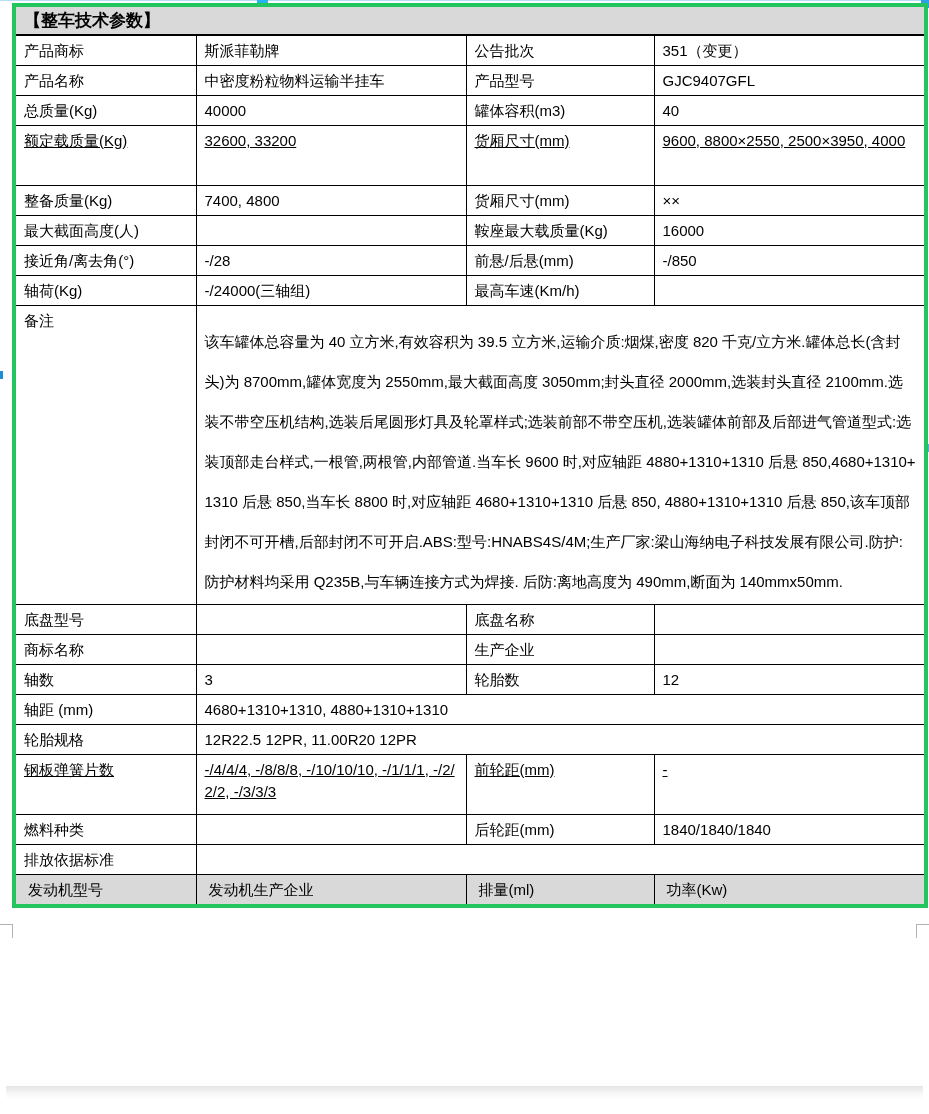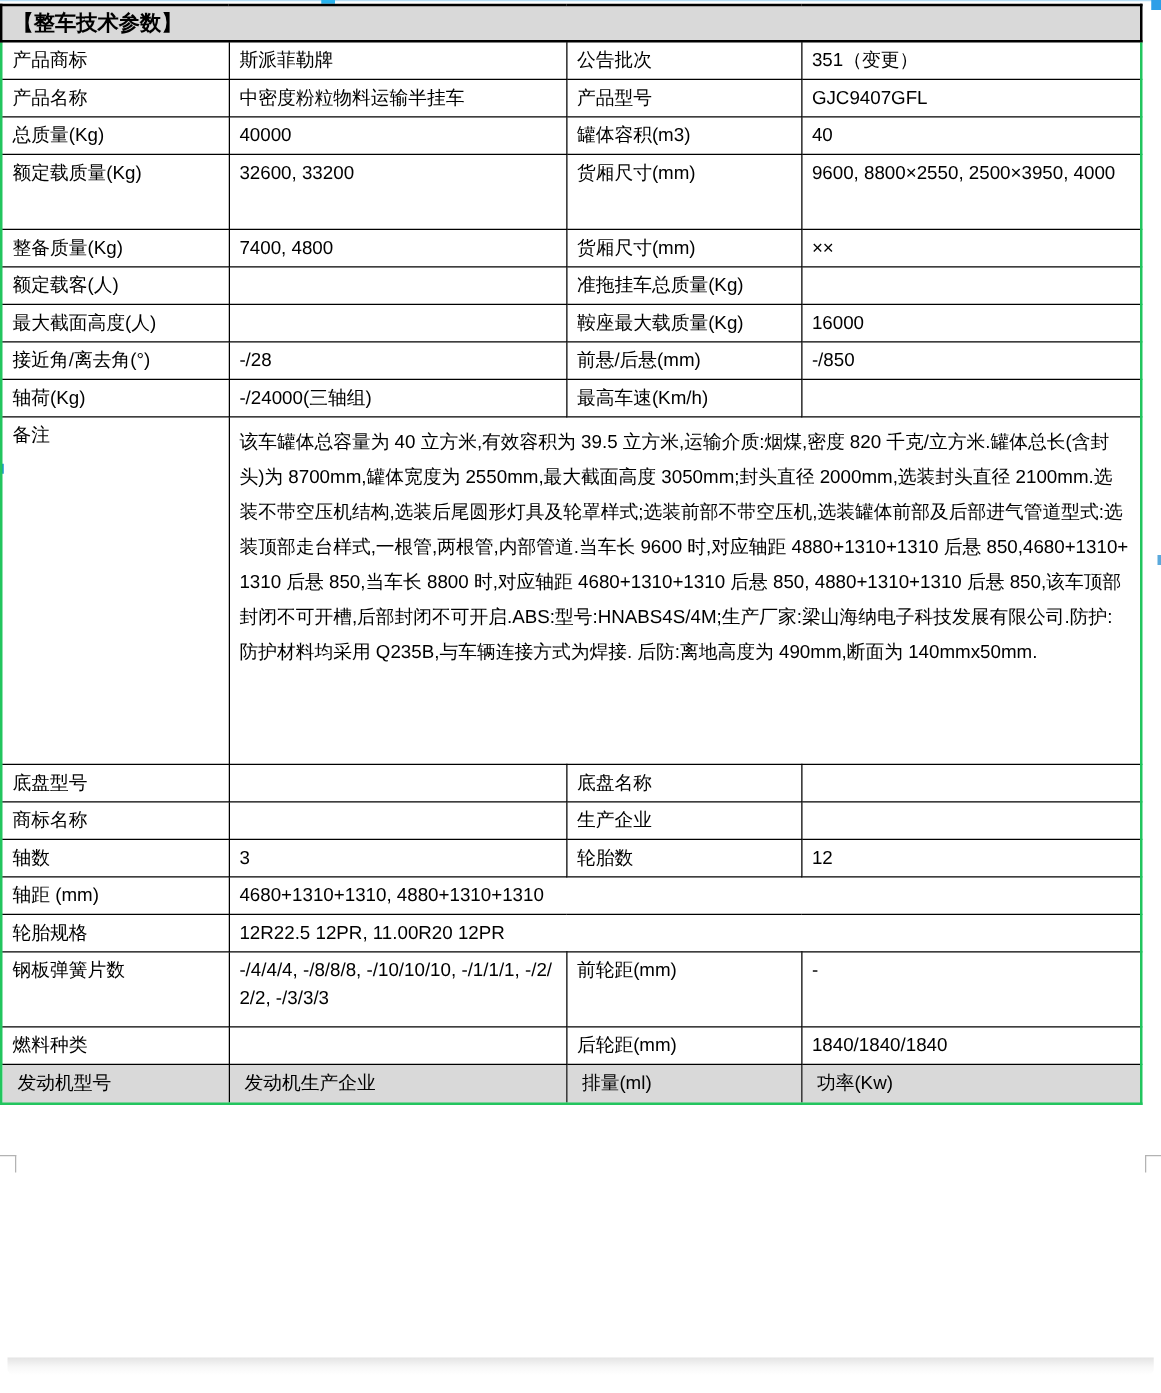--- a/index.html
+++ b/index.html
@@ -14,50 +14,50 @@
   }
   
   .top-line   { position: absolute; top: 0; left: 0; width: 929px; height: 1px; background: #b5ddf5; }
   .top-tick   { position: absolute; top: 0; left: 257px; width: 11px; height: 3px; background: #27b3ef; }
   .tr-blue    { position: absolute; top: 0; left: 921px; width: 8px; height: 8px; background: #2d9fe8; }
   .left-blue  { position: absolute; top: 371px; left: 0; width: 3px; height: 8px; background: #1d8fd8; }
   .right-blue { position: absolute; top: 444px; left: 926px; width: 3px; height: 8px; background: #5aa9dc; }
 
   table.spec {
     position: absolute;
-    top: 3px; left: 0;
+    top: 3px; left: 12px;
     width: 912px;
     border-collapse: collapse;
     table-layout: fixed;
-    border: 2px solid #22c55e;
+    border: 4px solid #22c55e;
   }
   td {
     border: 1px solid #000;
     vertical-align: top;
     padding: 4px 8px 2px 8px;
     font-size: 15px;
     line-height: 22px;
     overflow: hidden;
     word-break: break-all;
   }
   tr          { height: 30px; }
   tr.h-sec1   { height: 26px; }
   tr.h-sec2   { height: 28px; }
-  tr.h-tall   { height: 60px; }
+  tr.h-tall   { height: 60px; text-decoration: underline; }
   tr.h-remark { height: 278px; }
   tr.h-engine { height: 32px; }
   td.section {
     background: #d9d9d9;
     font-weight: bold;
     font-size: 17px;
     border: 2px solid #000;
     padding-top: 3px;
   }
   td.engine { background: #d9d9d9; padding-left: 12px; }
-  td.remark-text { line-height: 28px; padding-top: 6px; }
+  td.remark-text { line-height: 40px; padding-top: 16px; }
 
   
   .next-corner-left  { position: absolute; top: 924px; left: 0;    width: 13px; height: 14px; border-top: 1px solid #b3b3b3; border-right: 1px solid #b3b3b3; }
   .next-corner-right { position: absolute; top: 924px; left: 916px; width: 13px; height: 14px; border-top: 1px solid #b3b3b3; border-left: 1px solid #b3b3b3; }
   .bottom-shadow {
     position: absolute; top: 1086px; left: 6px; width: 917px; height: 14px;
     background: linear-gradient(to bottom, #dddddd 0%, #f6f6f6 55%, #ffffff 100%);
     border-radius: 0 0 5px 5px;
     opacity: 0.8;
   }
@@ -109,26 +109,20 @@
         <td class="lbl">货厢尺寸(mm)</td>
         <td class="val">9600, 8800×2550, 2500×3950, 4000</td>
       </tr>
       <tr>
         <td class="lbl">整备质量(Kg)</td>
         <td class="val">7400, 4800</td>
         <td class="lbl">货厢尺寸(mm)</td>
         <td class="val">××</td>
       </tr>
       <tr>
-        <td class="lbl">额定载客(人)</td>
-        <td class="val"></td>
-        <td class="lbl">准拖挂车总质量(Kg)</td>
-        <td class="val"></td>
-      </tr>
-      <tr>
         <td class="lbl">最大截面高度(人)</td>
         <td class="val"></td>
         <td class="lbl">鞍座最大载质量(Kg)</td>
         <td class="val">16000</td>
       </tr>
       <tr>
         <td class="lbl">接近角/离去角(°)</td>
         <td class="val">-/28</td>
         <td class="lbl">前悬/后悬(mm)</td>
         <td class="val">-/850</td>
@@ -176,20 +170,24 @@
         <td class="val">-/4/4/4, -/8/8/8, -/10/10/10, -/1/1/1, -/2/2/2, -/3/3/3</td>
         <td class="lbl">前轮距(mm)</td>
         <td class="val">-</td>
       </tr>
       <tr>
         <td class="lbl">燃料种类</td>
         <td class="val"></td>
         <td class="lbl">后轮距(mm)</td>
         <td class="val">1840/1840/1840</td>
       </tr>
+      <tr>
+        <td class="lbl">排放依据标准</td>
+        <td class="val" colspan="3"></td>
+      </tr>
       <tr class="h-engine">
         <td class="engine">发动机型号</td>
         <td class="engine">发动机生产企业</td>
         <td class="engine">排量(ml)</td>
         <td class="engine">功率(Kw)</td>
       </tr>
     </tbody>
   </table>
 
   <div class="next-corner-left"></div>

